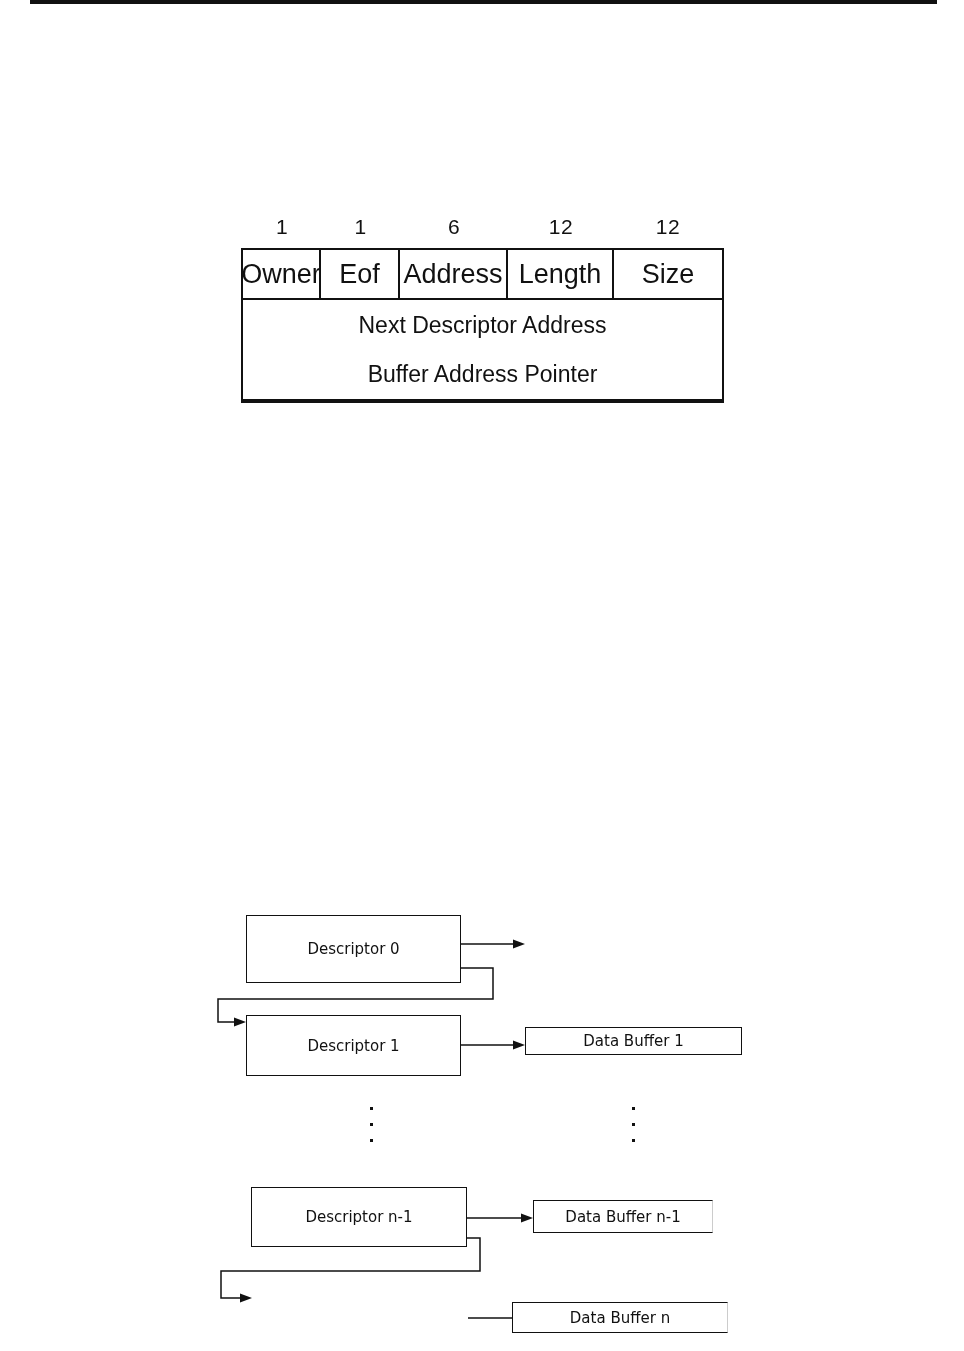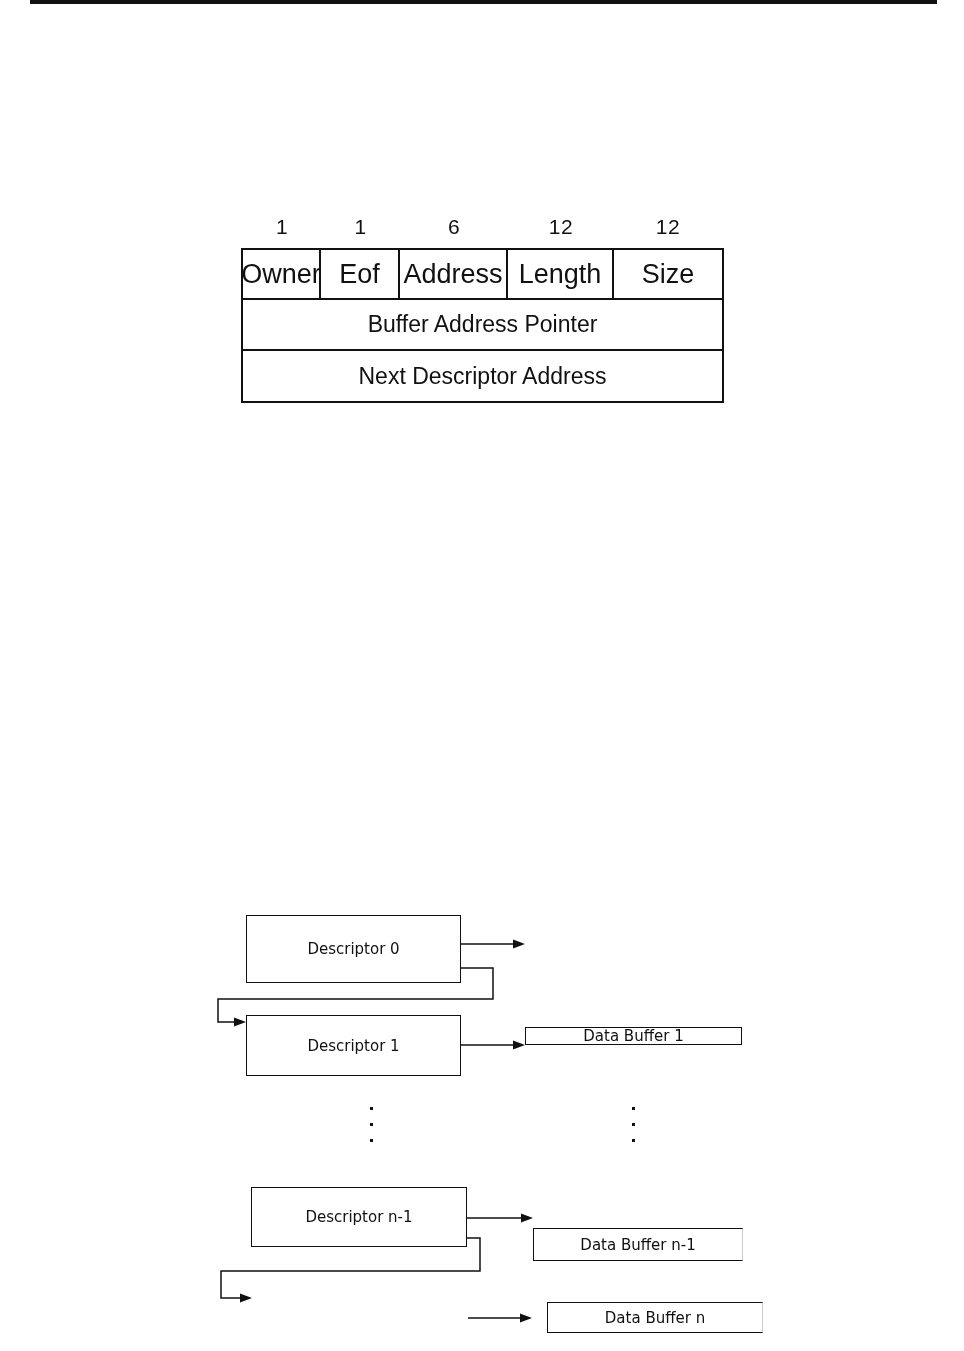--- a/index.html
+++ b/index.html
@@ -90,25 +90,25 @@
     justify-content: center;
     font-family: "DejaVu Sans", sans-serif;
     font-size: 15px;
     white-space: nowrap;
   }
   .node.light-right { border-right-color: #cccccc; }
 
   .desc0  { left: 246px; top:  915px; width: 215px; height: 68px; }
   .buf0   { left: 525px; top:  926px; width: 217px; height: 33px; }
   .desc1  { left: 246px; top: 1015px; width: 215px; height: 61px; }
-  .buf1   { left: 525px; top: 1027px; width: 217px; height: 18px; }
+  .buf1   { left: 525px; top: 1027px; width: 217px; height: 28px; }
   .descn1 { left: 251px; top: 1187px; width: 216px; height: 60px; }
-  .bufn1  { left: 533px; top: 1228px; width: 210px; height: 33px; }
+  .bufn1  { left: 533px; top: 1200px; width: 180px; height: 33px; }
   .descn  { left: 252px; top: 1288px; width: 216px; height: 60px; }
-  .bufn   { left: 547px; top: 1302px; width: 216px; height: 31px; }
+  .bufn   { left: 512px; top: 1302px; width: 216px; height: 31px; }
 
   .connector-layer {
     position: absolute;
     left: 0; top: 0;
     width: 964px;
     height: 1351px;
     pointer-events: none;
   }
 
   
@@ -141,22 +141,22 @@
   </div>
 
   <div class="bitfield-table">
     <div class="bf-row1">
       <div class="cell">Owner</div>
       <div class="cell">Eof</div>
       <div class="cell">Address</div>
       <div class="cell">Length</div>
       <div class="cell">Size</div>
     </div>
+    <div class="bf-span">Next Descriptor Address</div>
     <div class="bf-span mid">Buffer Address Pointer</div>
-    <div class="bf-span">Next Descriptor Address</div>
   </div>
 
   <svg class="connector-layer" width="964" height="1351" viewBox="0 0 964 1351" xmlns="http://www.w3.org/2000/svg">
     <g stroke="#111111" stroke-width="1.5" fill="none">
 
       <path d="M461,944 L514,944"></path>
 
       <path d="M461,968 L493,968 L493,999 L218,999 L218,1022 L235,1022"></path>
 
       <path d="M461,1045 L514,1045"></path>

